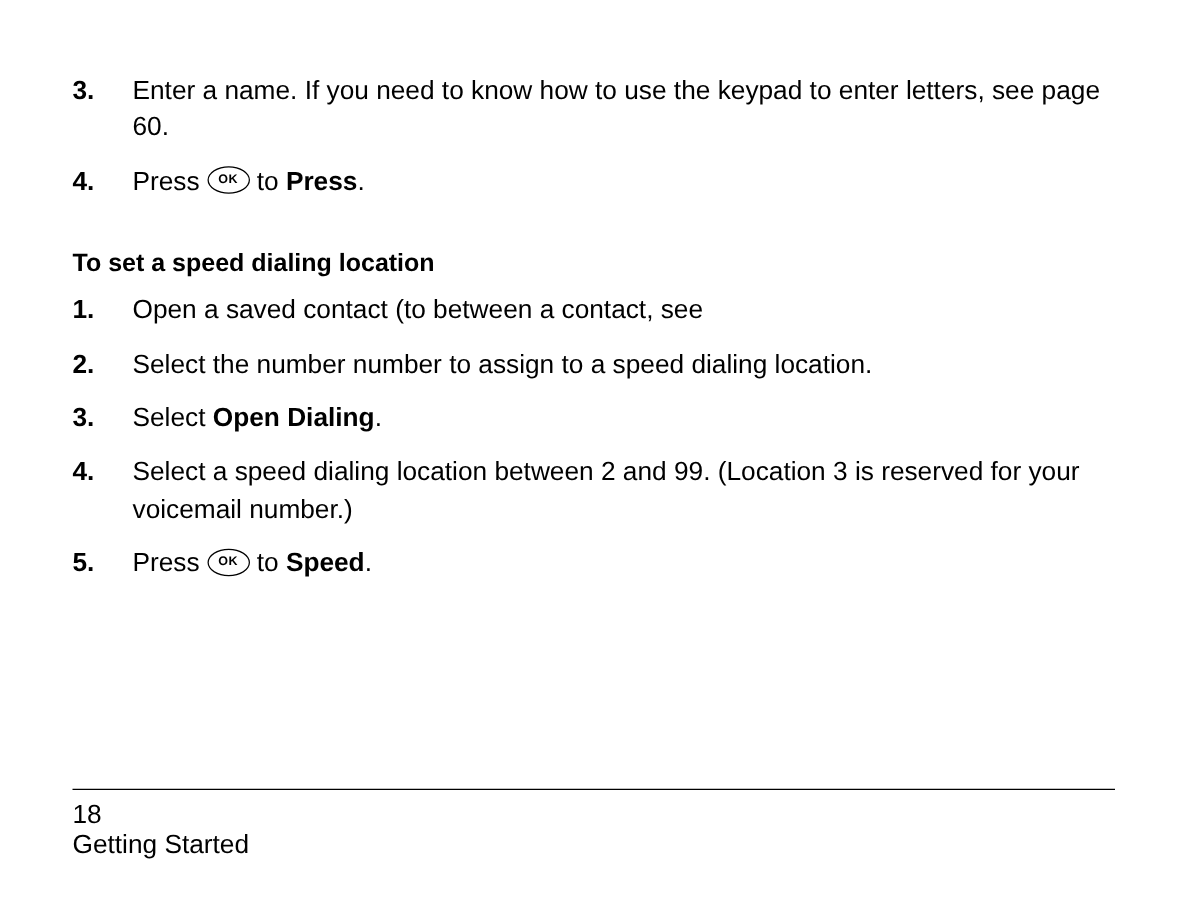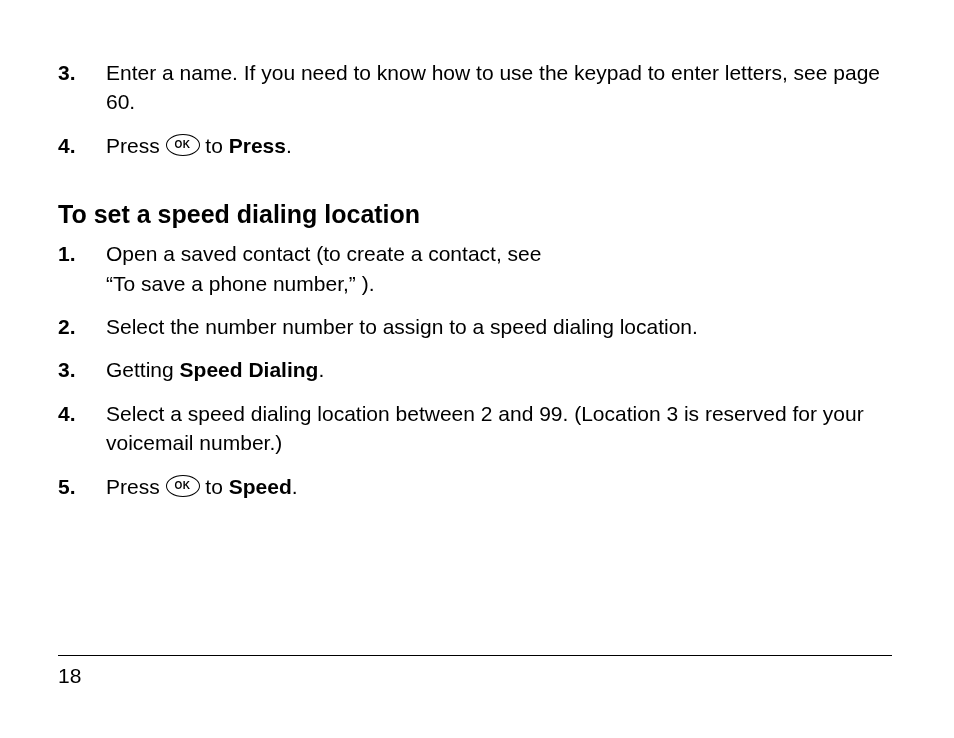--- a/index.html
+++ b/index.html
@@ -34,21 +34,21 @@
     flex: 0 0 48px;
   }
   .body {
     flex: 1;
   }
   .bold {
     font-weight: bold;
   }
   .heading {
     font-weight: bold;
-    font-size: 25px;
+    font-size: 20px;
     margin: 40px 0 10px 0;
   }
   .ok-btn {
     display: inline-flex;
     align-items: center;
     justify-content: center;
     vertical-align: middle;
     border: 1.7px solid #000;
     border-radius: 50% / 50%;
     width: 32px;
@@ -65,22 +65,23 @@
     left: 58px;
     right: 62px;
     bottom: 50px;
   }
   .footer-line {
     border-top: 1px solid #000;
     margin-bottom: 8px;
   }
   .footer-row {
     display: flex;
-    justify-content: space-between;
+    justify-content: center;
     font-size: 21px;
+    flex-direction: column;
   }
 </style>
 </head>
 <body>
 
 <div class="page">
 
   <ol>
     <li class="step">
       <span class="num">3.</span>
@@ -93,46 +94,46 @@
       </span>
     </li>
   </ol>
 
   <div class="heading">To set a speed dialing location</div>
 
   <ol>
     <li class="step">
       <span class="num">1.</span>
       <span class="body">
-        <span>Open a saved contact (to create a contact, see</span><br>
-        <span>“To save a phone number,” ).</span>
+        <span>Open a saved contact (to between a contact, see</span><br>
       </span>
     </li>
     <li class="step">
       <span class="num">2.</span>
       <span class="body">Select the number number to assign to a speed dialing location.</span>
     </li>
     <li class="step">
       <span class="num">3.</span>
       <span class="body">
-        <span>Getting </span><span class="bold">Speed Dialing</span><span>.</span>
+        <span>Select </span><span class="bold">Open Dialing</span><span>.</span>
       </span>
     </li>
     <li class="step">
       <span class="num">4.</span>
       <span class="body">Select a speed dialing location between 2 and 99. (Location 3 is reserved for your voicemail number.)</span>
     </li>
     <li class="step">
       <span class="num">5.</span>
       <span class="body">
         <span>Press </span><span class="ok-btn">OK</span><span> to </span><span class="bold">Speed</span><span>.</span>
       </span>
     </li>
   </ol>
 
   <div class="footer">
     <div class="footer-line"></div>
     <div class="footer-row">
       <span>18</span>
+      <span>Getting Started</span>
     </div>
   </div>
 
 </div>
 
 </body></html>

